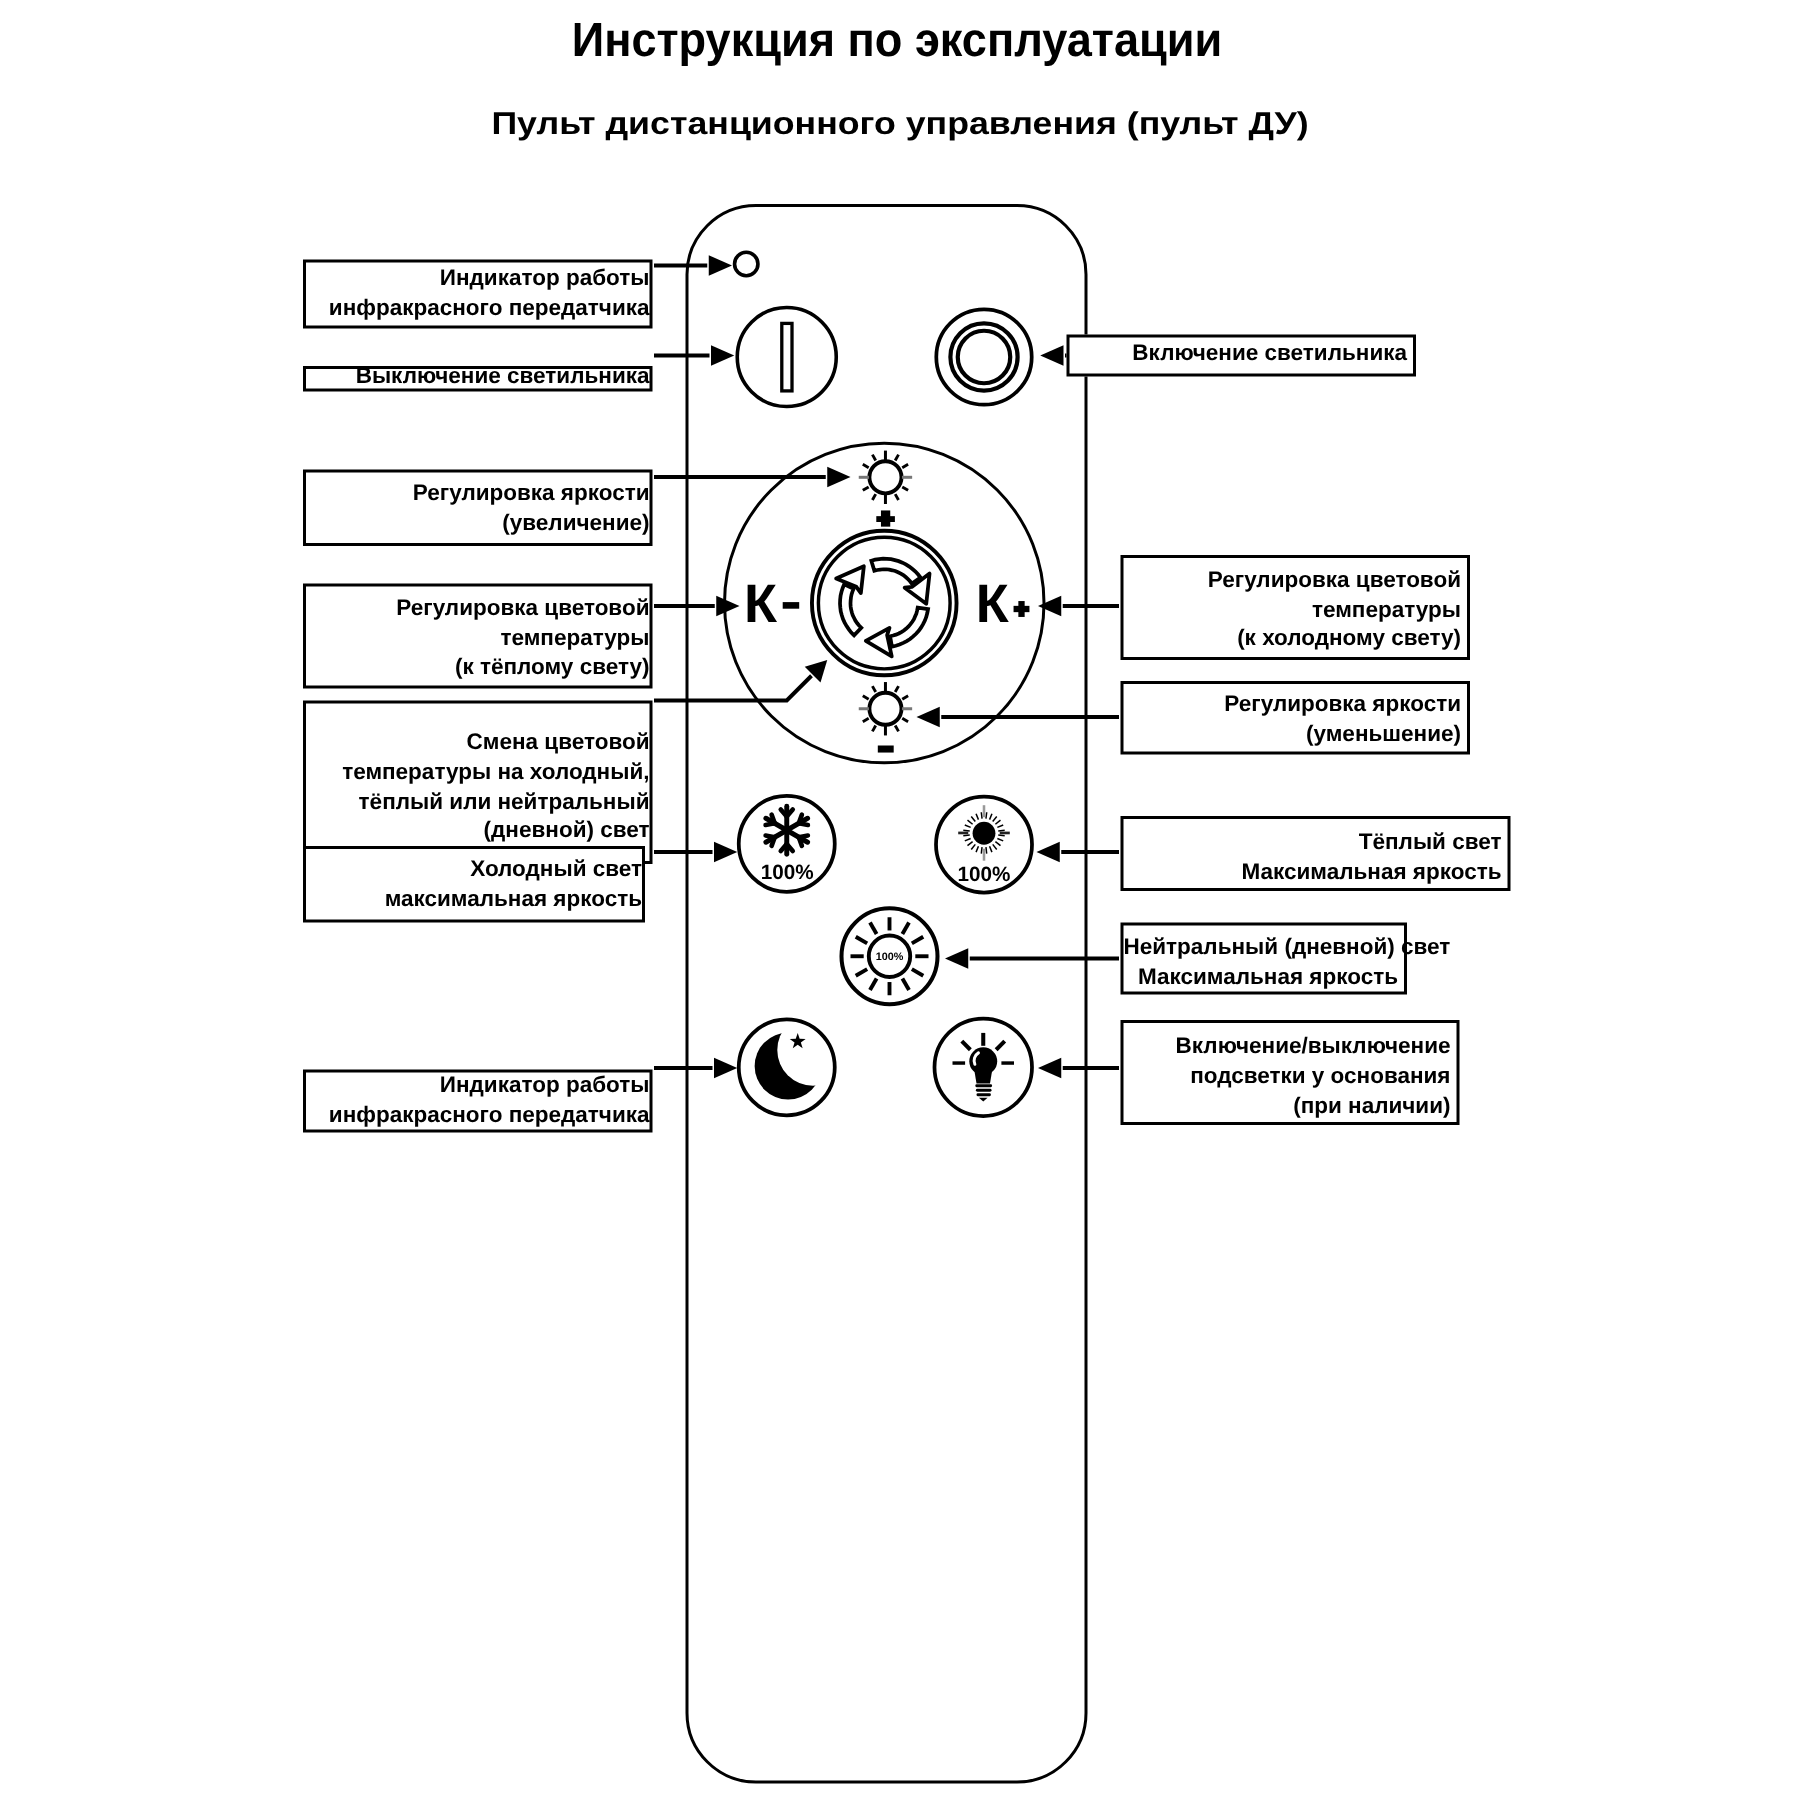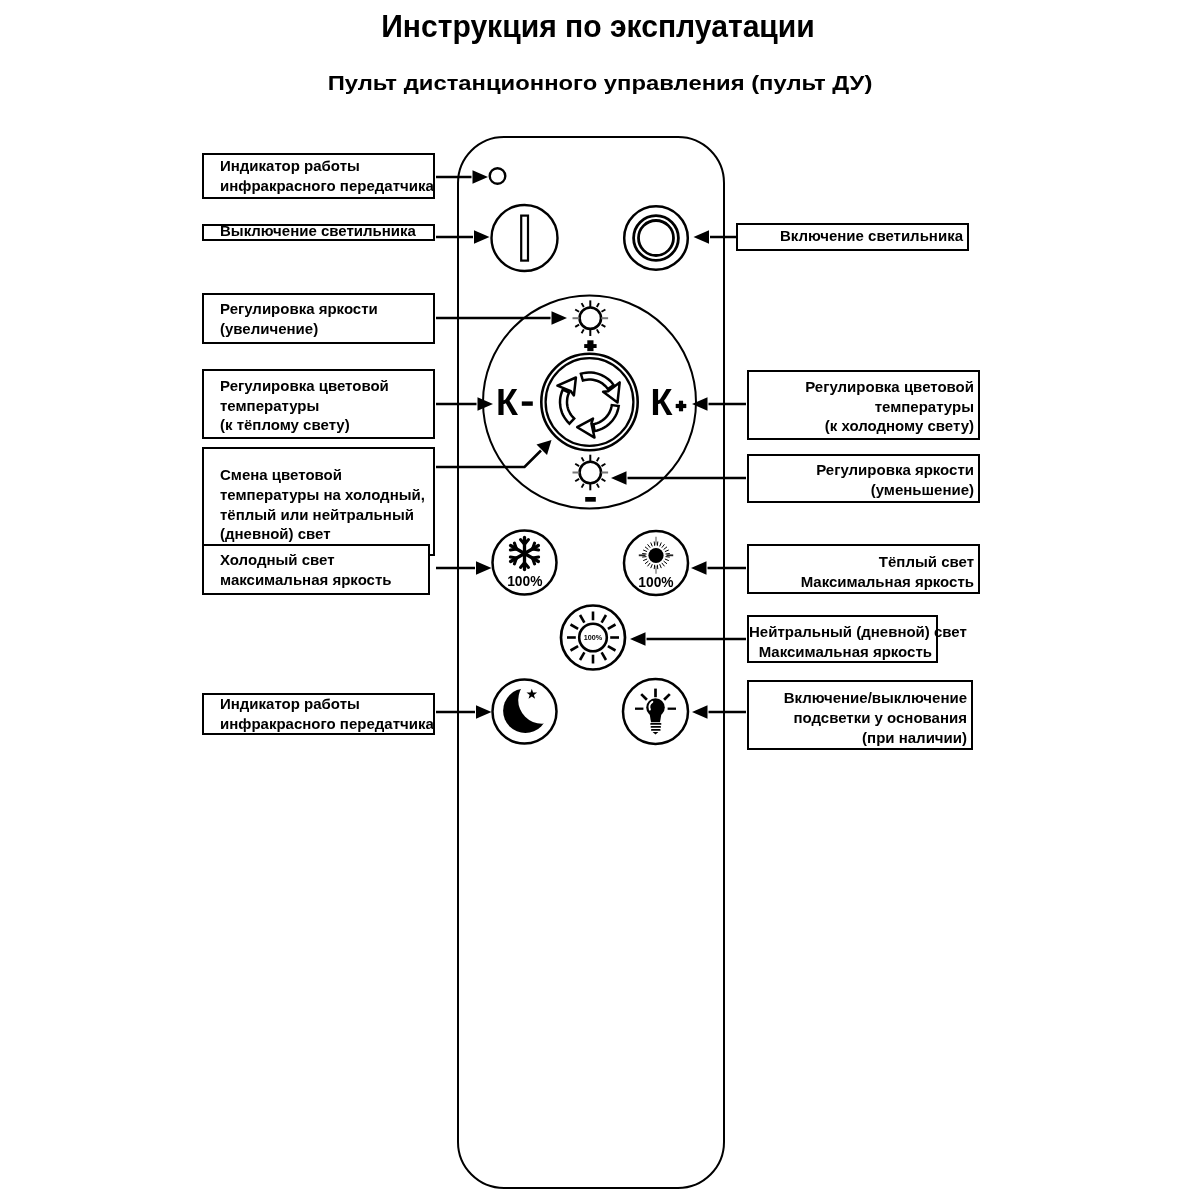--- a/index.html
+++ b/index.html
@@ -5,21 +5,21 @@
 * { box-sizing: border-box; }
 body { font-family: "Liberation Sans", sans-serif; position:relative; opacity:0.999; }
 .title { position:absolute; left:-2px; top:5.5px; width:1200px; text-align:center;
   font-size:32px; line-height:40px; font-weight:bold; transform:scaleX(0.94); }
 .subtitle { position:absolute; left:0; top:70.3px; width:1200px; text-align:center;
   font-size:21px; line-height:26px; font-weight:bold; transform:scaleX(1.134); transform-origin:600px 50%; }
 svg.main { position:absolute; left:0; top:0; }
 .box { position:absolute; border:2.5px solid #000; background:#fff;
   font-size:15px; font-weight:bold; line-height:19.8px; white-space:nowrap;
   display:flex; flex-direction:column; justify-content:center; }
-.bl { text-align:left; padding-left:16px; }
+.bl { text-align:right; padding-left:0;margin-top:20px; }
 .br { text-align:right; padding-right:4px; }
 </style></head>
 <body>
 <div class="title">Инструкция по эксплуатации</div>
 <div class="subtitle">Пульт дистанционного управления (пульт ДУ)</div>
 <svg class="main" width="1200" height="1200" viewBox="0 0 1200 1200">
 
 <rect x="458" y="137" width="266" height="1051" rx="46" fill="#fff" stroke="#000" stroke-width="2"></rect>
 
 <circle cx="497.5" cy="176" r="7.8" fill="none" stroke="#000" stroke-width="2.4"></circle>
@@ -201,17 +201,17 @@
 <polyline points="436,467 524.5,467 541,450.5" fill="none" stroke="#000" stroke-width="2.6"></polyline>
 <polygon points="551.5,440 536.5,444.5 547,455" fill="#000"></polygon>
 </svg>
 <div class="box bl" style="left:202px;top:153px;width:233px;height:46px;">Индикатор работы<br>инфракрасного передатчика</div>
 <div class="box bl" style="left:202px;top:224px;width:233px;height:17px;padding-bottom:4px;">Выключение светильника</div>
 <div class="box bl" style="left:202px;top:293px;width:233px;height:51px;">Регулировка яркости<br>(увеличение)</div>
 <div class="box bl" style="left:202px;top:369px;width:233px;height:70px;padding-top:3px;">Регулировка цветовой<br>температуры<br>(к тёплому свету)</div>
 <div class="box bl" style="left:202px;top:447px;width:233px;height:109px;padding-top:6px;">Смена цветовой<br>температуры на холодный,<br>тёплый или нейтральный<br>(дневной) свет</div>
 <div class="box bl" style="left:202px;top:544px;width:228px;height:51px;">Холодный свет<br>максимальная яркость</div>
 <div class="box bl" style="left:202px;top:693px;width:233px;height:42px;">Индикатор работы<br>инфракрасного передатчика</div>
-<div class="box br" style="left:736px;top:223px;width:233px;height:28px;padding-bottom:2px;padding-left:24px;">Включение светильника</div>
+<div class="box br" style="left:711px;top:223px;width:233px;height:28px;padding-bottom:2px;padding-left:24px;">Включение светильника</div>
 <div class="box br" style="left:747px;top:370px;width:233px;height:70px;padding-top:3px;">Регулировка цветовой<br>температуры<br>(к холодному свету)</div>
 <div class="box br" style="left:747px;top:454px;width:233px;height:49px;padding-top:2px;">Регулировка яркости<br>(уменьшение)</div>
-<div class="box br" style="left:747px;top:544px;width:233px;height:50px;padding-top:6px;">Тёплый свет<br>Максимальная яркость</div>
+<div class="box br" style="left:747px;top:544px;width:260px;height:50px;padding-top:6px;">Тёплый свет<br>Максимальная яркость</div>
 <div class="box br" style="left:747px;top:615px;width:191px;height:48px;padding-top:6px;">Нейтральный (дневной) свет<br>Максимальная яркость</div>
 <div class="box br" style="left:747px;top:680px;width:226px;height:70px;padding-top:6px;">Включение/выключение<br>подсветки у основания<br>(при наличии)</div>
 </body></html>

